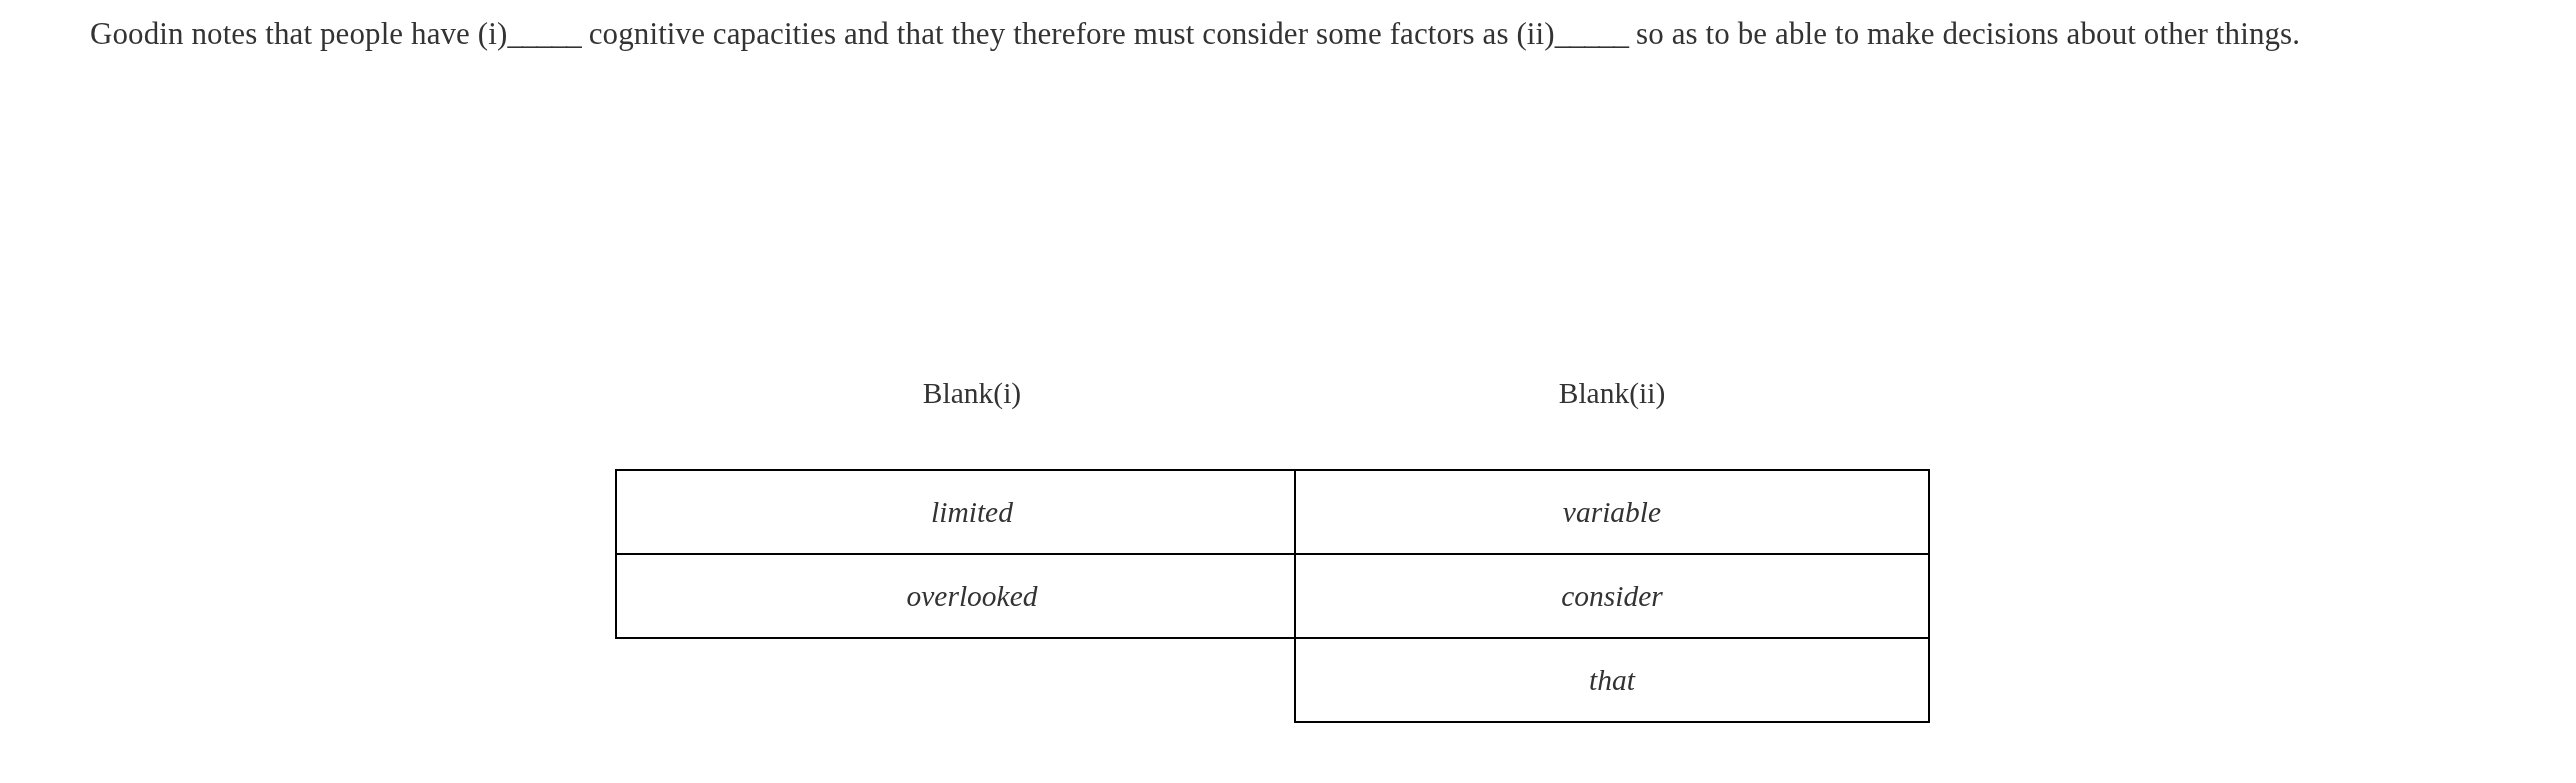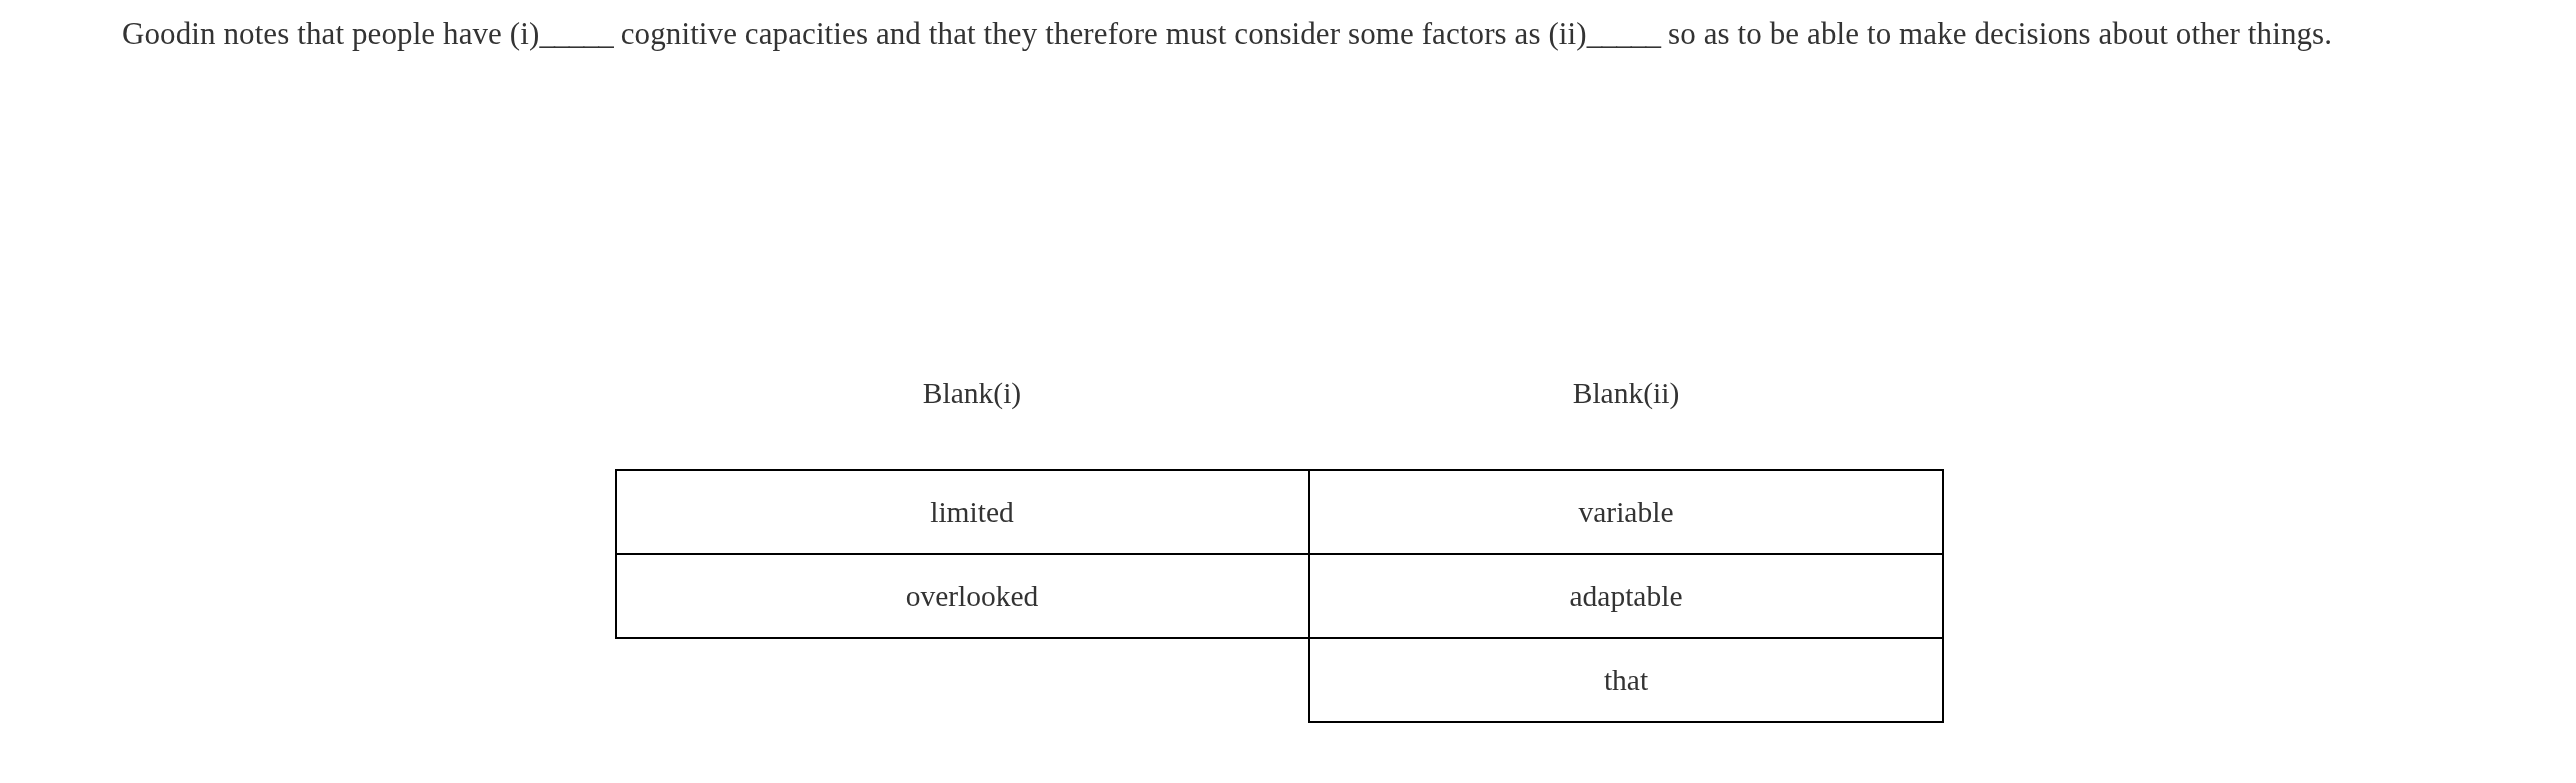--- a/index.html
+++ b/index.html
@@ -14,21 +14,21 @@
     position: relative;
     overflow: hidden;
     font-family: "Liberation Serif", "DejaVu Serif", serif;
     color: #333333;
     -webkit-font-smoothing: antialiased;
   }
 
   
   #question-stem {
     position: absolute;
-    left: 122px;
+    left: 90px;
     top: 13px;
     width: 2361px;
     font-size: 31px;
     line-height: 1.35;
     color: #333333;
     letter-spacing: 0.1px;
   }
   #question-stem .blank-rule {
     display: inline-block;
     white-space: pre;
@@ -40,39 +40,40 @@
     position: absolute;
     left: 615px;
     top: 371px;
     width: 1377px;
   }
   .blank-column {
     position: absolute;
     top: 0;
   }
   #blank-column-i  { left: 0px;   width: 714px; }
-  #blank-column-ii { left: 693px; width: 636px; }
+  #blank-column-ii { left: 679px; width: 636px; }
 
   .column-header {
     text-align: center;
     font-size: 29.5px;
     line-height: 1;
     color: #333333;
     height: 36px;
     padding-top: 8.2px;
     box-sizing: border-box;
   }
 
   .option-table {
     margin-top: 62px;
     border: 2.5px solid #000000;
     border-collapse: collapse;
     width: 100%;
     background: #ffffff;
     table-layout: fixed;
+    font-style: italic;
   }
   .option-table tr { height: 84px; }
   .option-table tr + tr td { border-top: 2.5px solid #000000; }
   .option-table td {
     text-align: center;
     vertical-align: middle;
     font-size: 29.5px;
     color: #333333;
     padding: 0;
     cursor: pointer;
@@ -100,21 +101,21 @@
   </div>
 
   <div class="blank-column" id="blank-column-ii">
     <div class="column-header">Blank(ii)</div>
     <table class="option-table">
       <tbody>
         <tr>
           <td>variable</td>
         </tr>
         <tr>
-          <td>adaptable</td>
+          <td>consider</td>
         </tr>
         <tr>
           <td>that</td>
         </tr>
       </tbody>
     </table>
   </div>
 
 </div>
 

